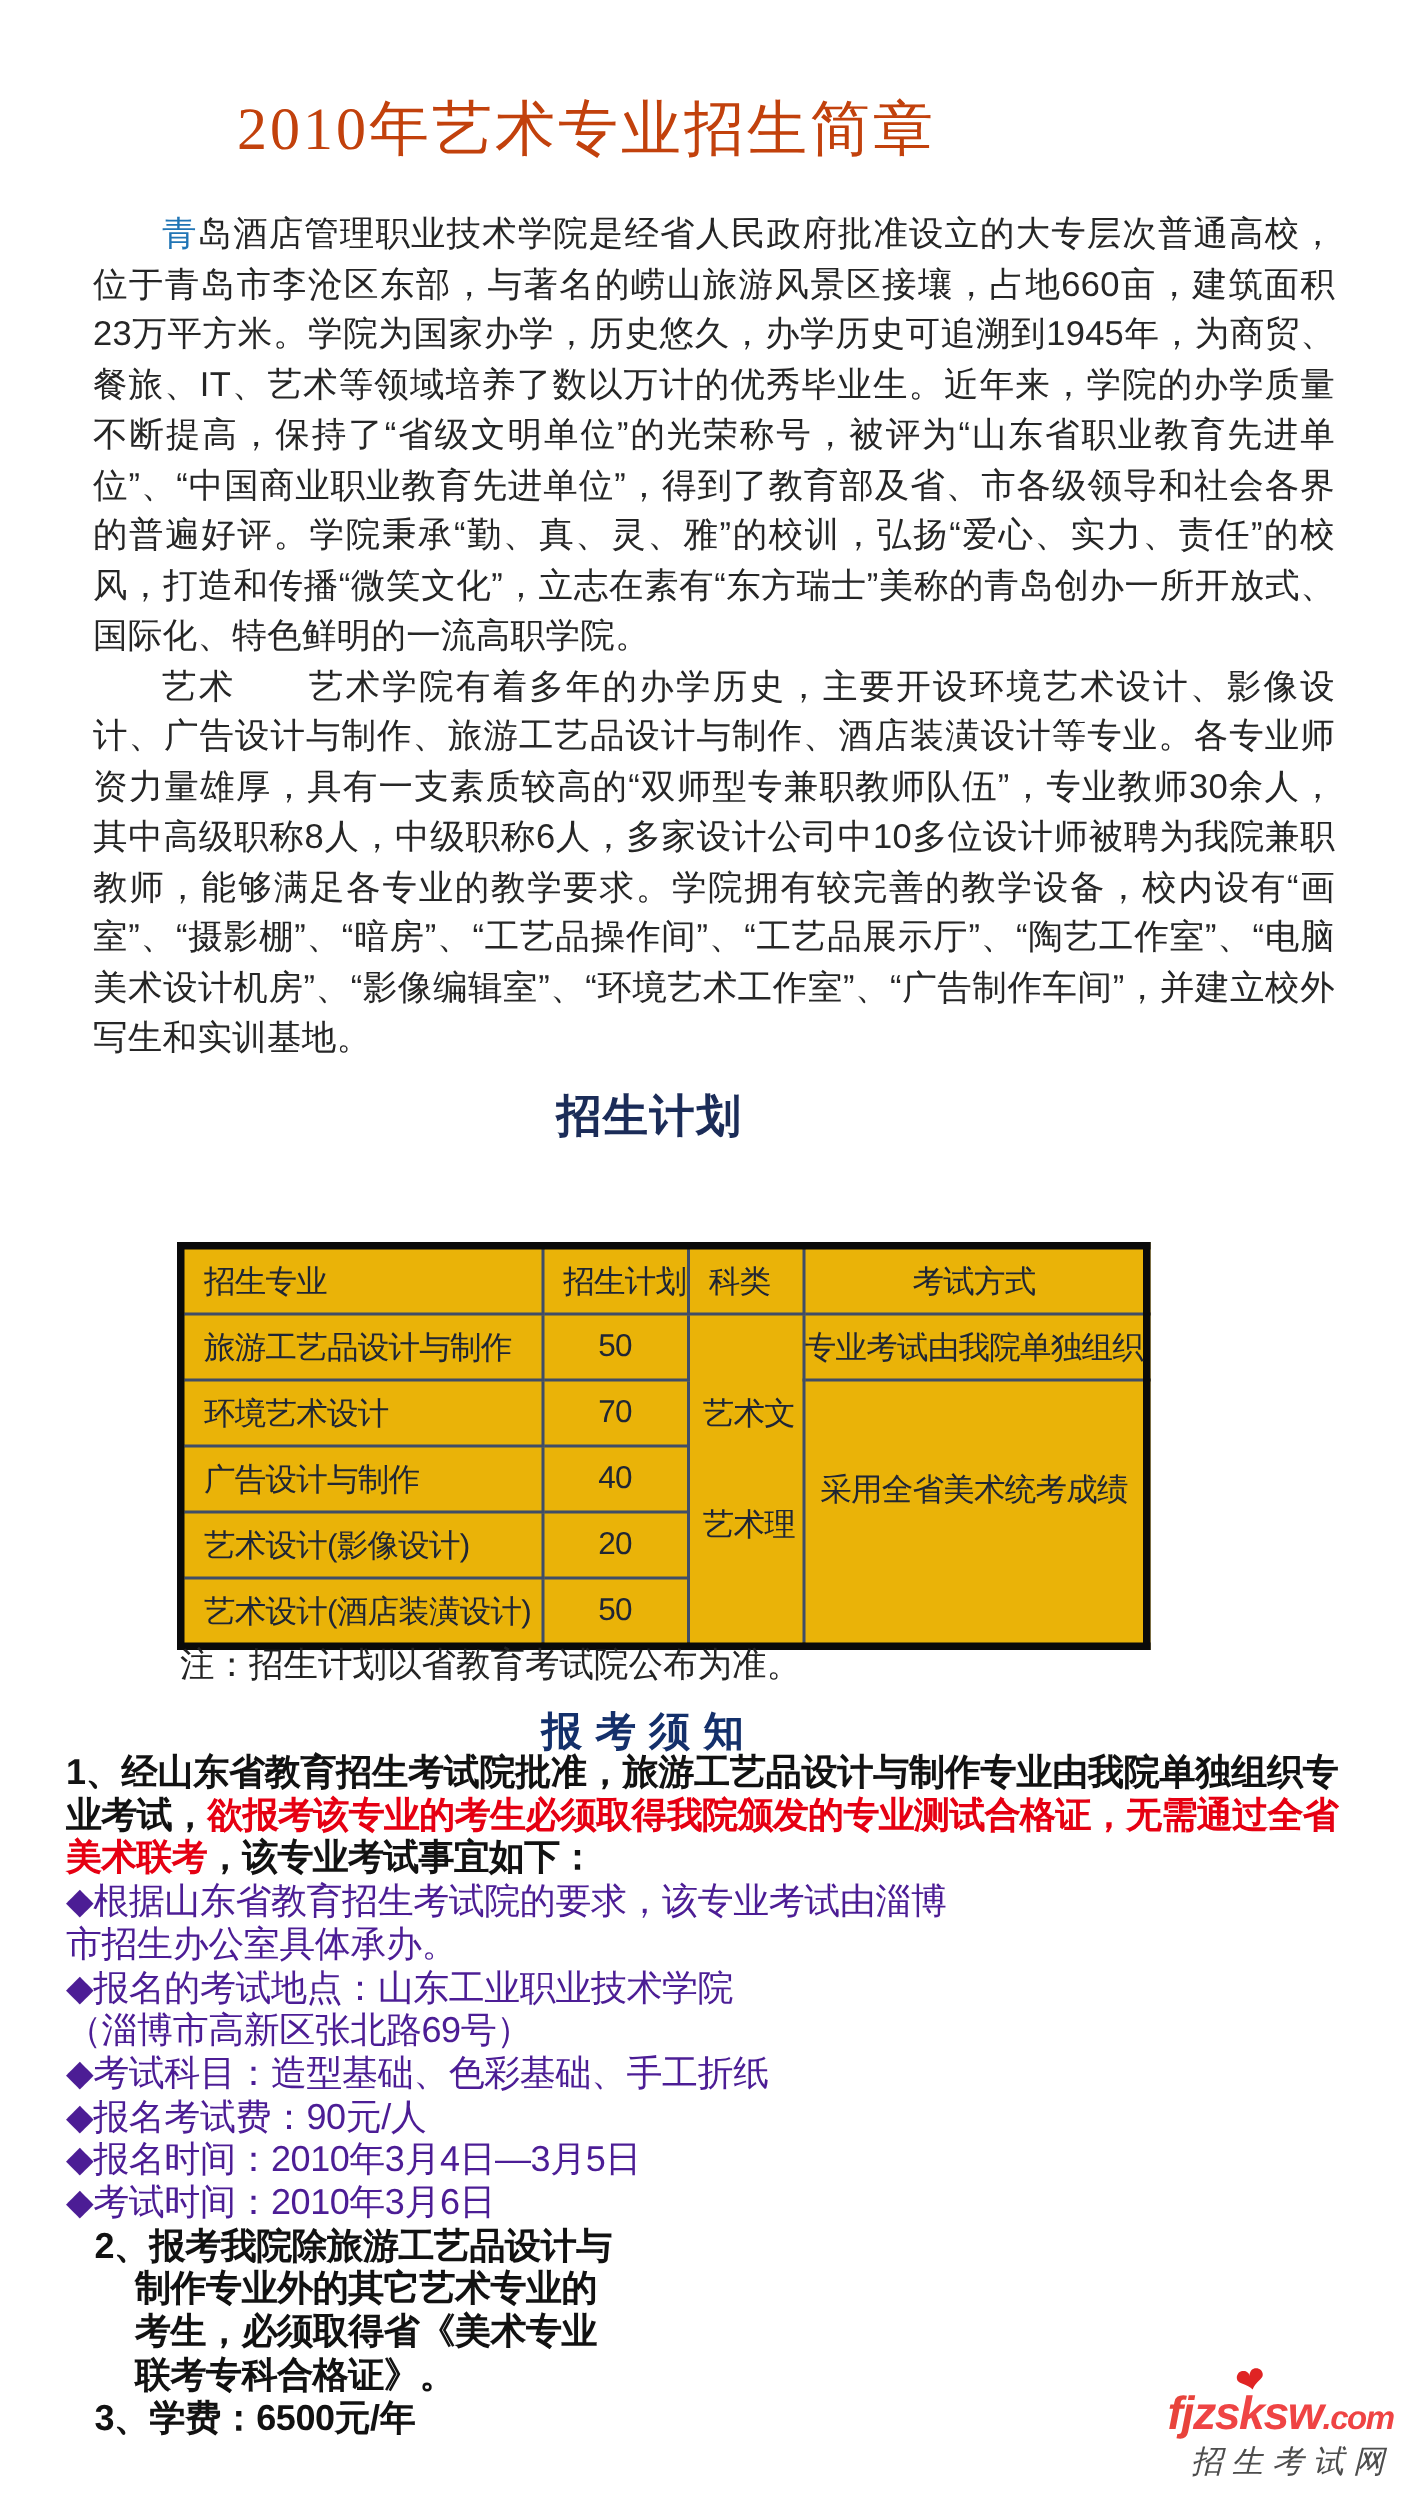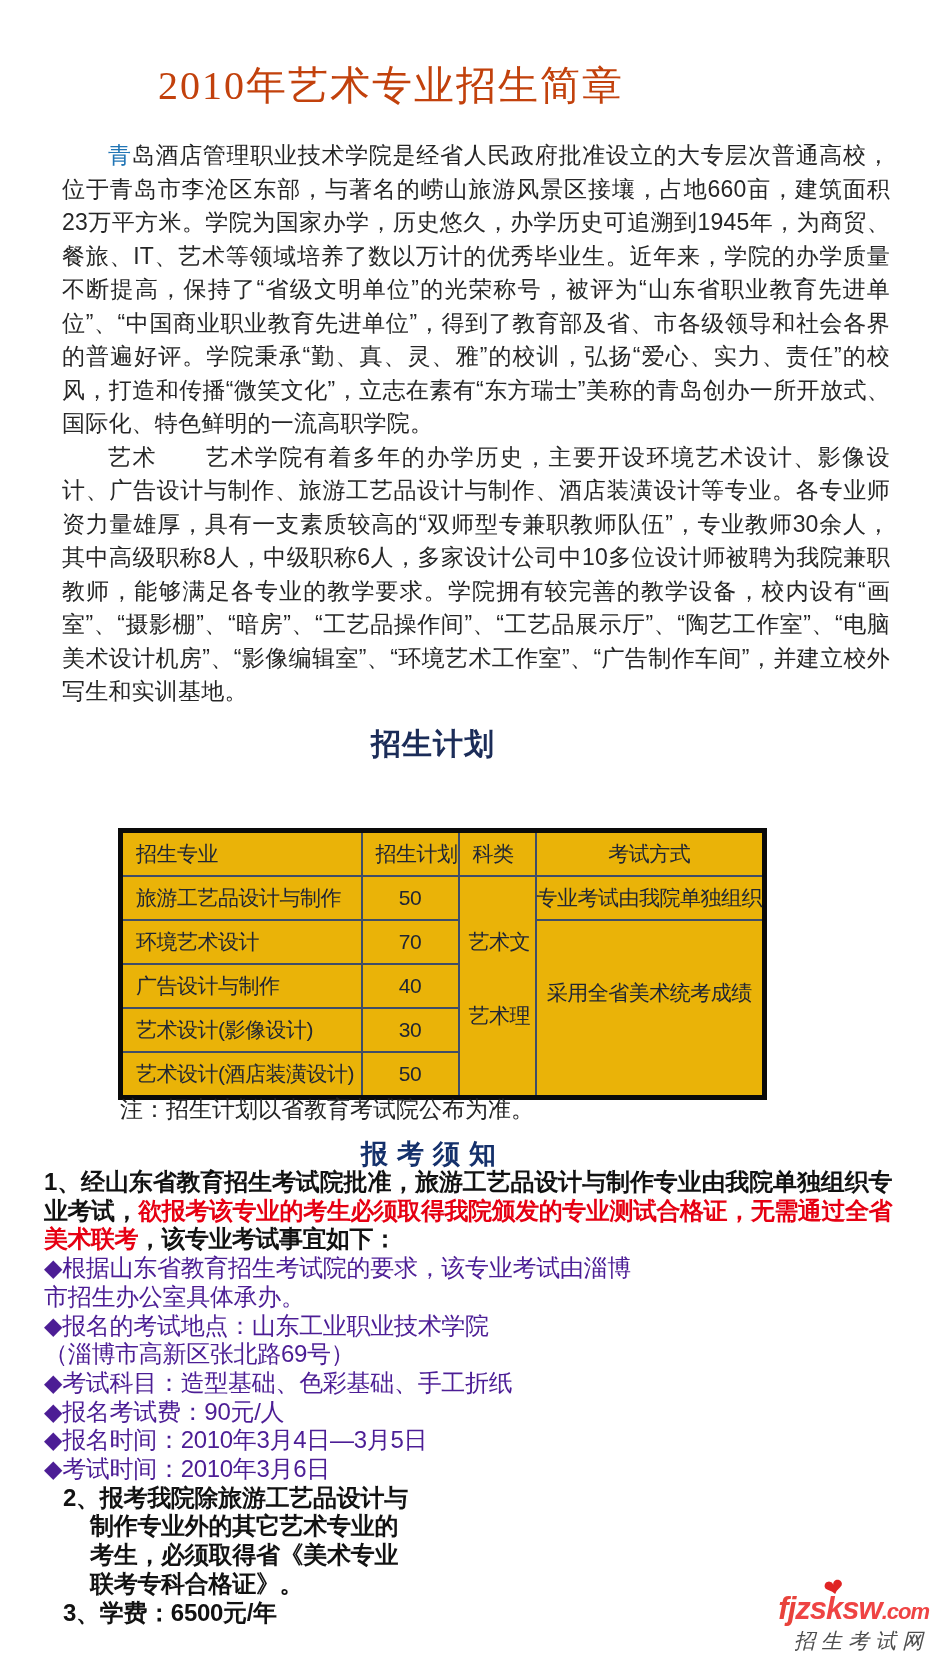--- a/index.html
+++ b/index.html
@@ -147,21 +147,21 @@
         <td class="major">环境艺术设计</td>
         <td class="quota">70</td>
         <td class="exam-merged" rowspan="4">采用全省美术统考成绩</td>
       </tr>
       <tr>
         <td class="major">广告设计与制作</td>
         <td class="quota">40</td>
       </tr>
       <tr>
         <td class="major">艺术设计(影像设计)</td>
-        <td class="quota">30</td>
+        <td class="quota">20</td>
       </tr>
       <tr>
         <td class="major">艺术设计(酒店装潢设计)</td>
         <td class="quota">50</td>
       </tr>
     </tbody>
   </table>
 
   <div class="note">注：招生计划以省教育考试院公布为准。</div>
 

